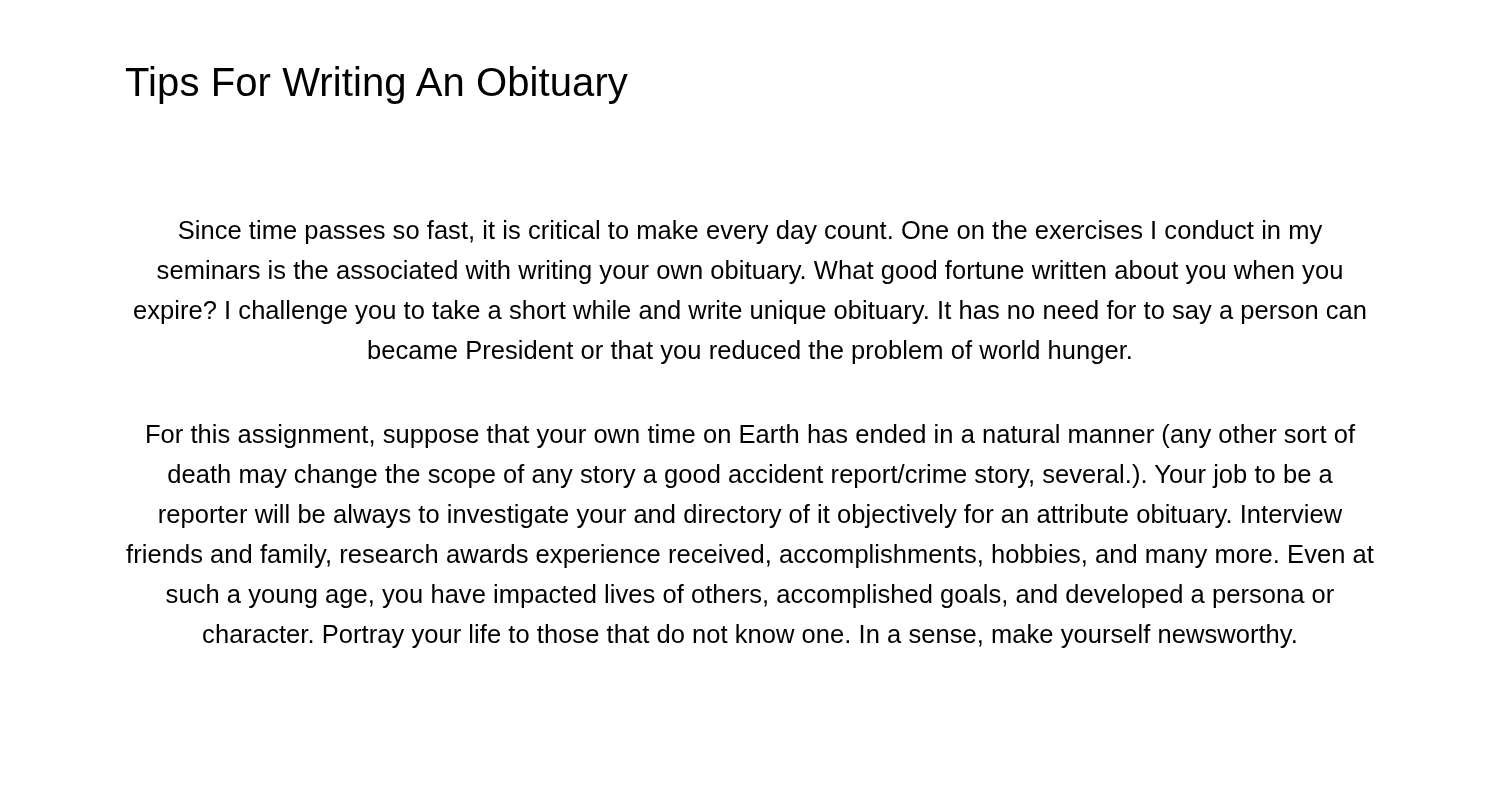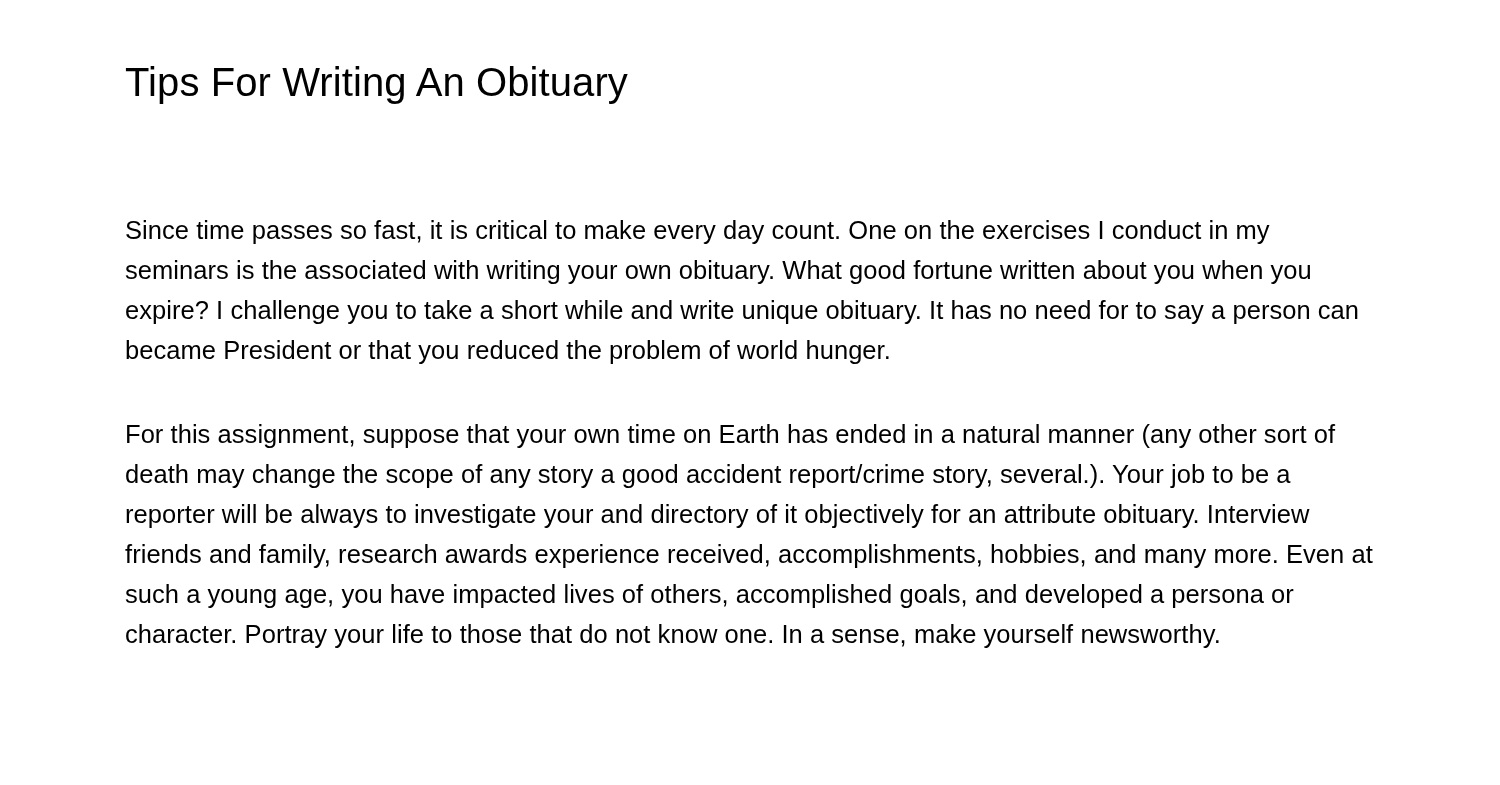--- a/index.html
+++ b/index.html
@@ -33,21 +33,21 @@
   }
   .body-block {
     margin-top: 104px;
   }
   .paragraph {
     margin: 0;
     font-size: 25.5px;
     line-height: 40px;
     letter-spacing: 0.05px;
     color: #000000;
-    text-align: left;
+    text-align: center;
   }
   .paragraph + .paragraph {
     margin-top: 44px;
   }
 </style>
 </head>
 <body>
 
 <div class="page">
   <h1 class="doc-title">Tips For Writing An Obituary</h1>

